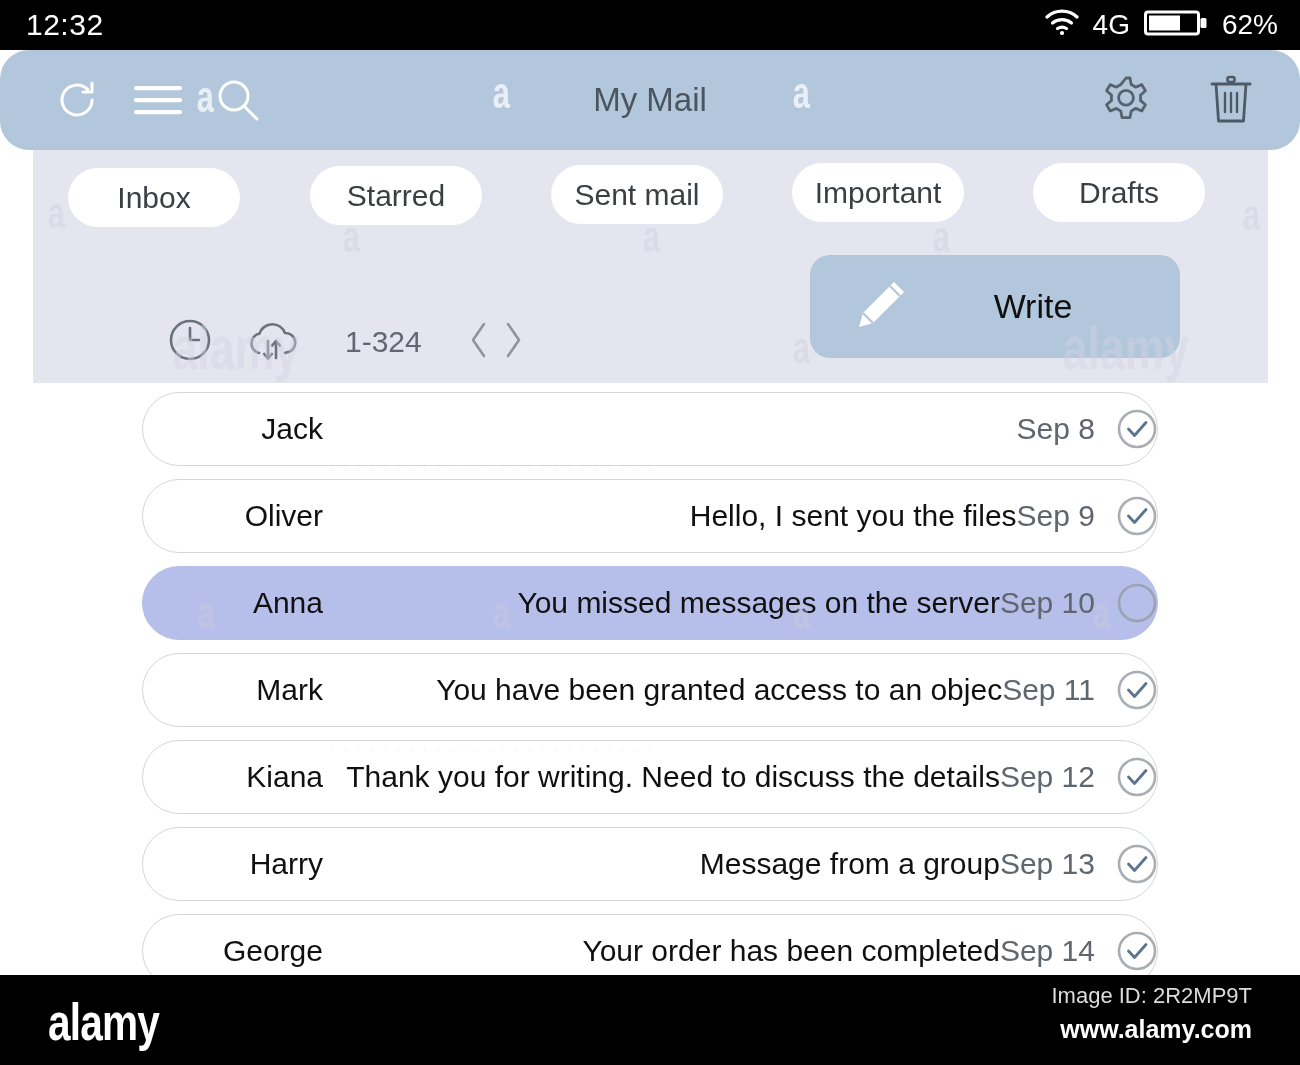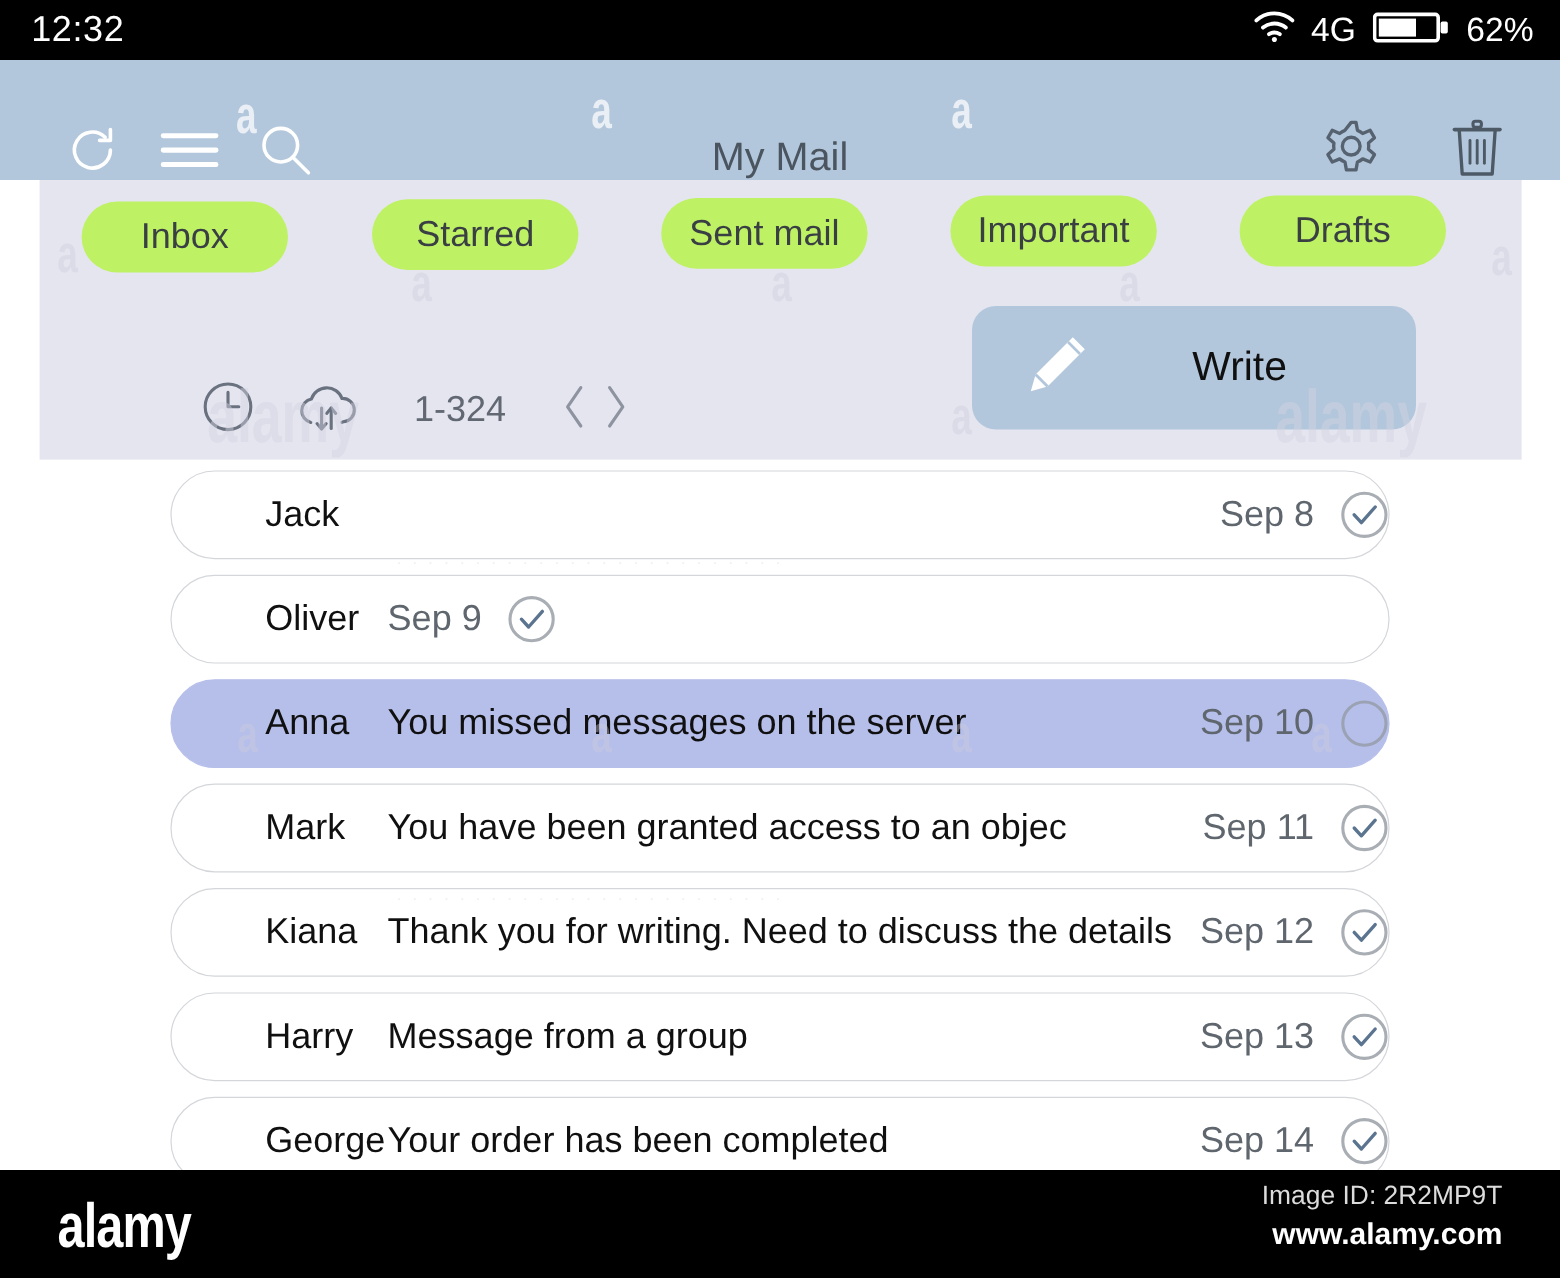--- a/index.html
+++ b/index.html
@@ -44,21 +44,22 @@
   .wifi-ico { display: block; }
   .batt-ico { display: block; }
 
   
   .app-header {
     position: absolute;
     top: 50px; left: 0;
     width: 1300px; height: 100px;
     background: #b3c7dc;
     display: flex;
-    align-items: flex-end;
+    align-items: center;
+    border-radius: 29px;
   }
   .hdr-left {
     display: flex;
     align-items: center;
     gap: 30px;
     padding-left: 52px;
   }
   .hdr-icon { display: block; cursor: pointer; }
   .app-title {
     position: absolute;
@@ -83,21 +84,21 @@
     width: 1235px; height: 233px;
     background: #e5e5f0;
   }
 
   .tab-strip {
     position: relative;
     height: 95px;
   }
   .tab {
     position: absolute;
-    background: #bef264;
+    background: #ffffff;
     border-radius: 40px;
     color: #3a3f44;
     font-size: 30px;
     display: flex;
     align-items: center;
     justify-content: center;
     height: 59px;
     cursor: pointer;
   }
   .tab-inbox     { left: 35px;  top: 18px;  width: 172px; }
@@ -150,20 +151,21 @@
     font-size: 34px;
     color: #101010;
     padding-right: 24px;
   }
 
   
   .mail-list {
     position: absolute;
     top: 392px; left: 0;
     width: 1300px;
+    text-align: right;
   }
   .mail-row {
     position: relative;
     margin: 0 auto 13px auto;
     width: 1016px;
     height: 74px;
     background: #ffffff;
     border: 1px solid #d4d6da;
     border-radius: 38px;
     display: flex;
@@ -422,20 +424,21 @@
     <span class="mail-check">
       <svg width="48" height="48" viewBox="0 0 48 48">
         <circle cx="24" cy="24" r="18" stroke="#a9aeb4" stroke-width="2.6" fill="none"></circle>
         <path d="M15.5 24 L21.5 30.5 L33 17.5" stroke="#5b7490" stroke-width="2.8" fill="none" stroke-linecap="round" stroke-linejoin="round"></path>
       </svg>
     </span>
   </div>
 
   <div class="mail-row">
     <span class="mail-sender">Oliver</span>
+    <span class="mail-preview">Hello, I sent you the files</span>
     <span class="mail-date">Sep 9</span>
     <span class="mail-check">
       <svg width="48" height="48" viewBox="0 0 48 48">
         <circle cx="24" cy="24" r="18" stroke="#a9aeb4" stroke-width="2.6" fill="none"></circle>
         <path d="M15.5 24 L21.5 30.5 L33 17.5" stroke="#5b7490" stroke-width="2.8" fill="none" stroke-linecap="round" stroke-linejoin="round"></path>
       </svg>
     </span>
   </div>
 
   <div class="mail-row selected">

